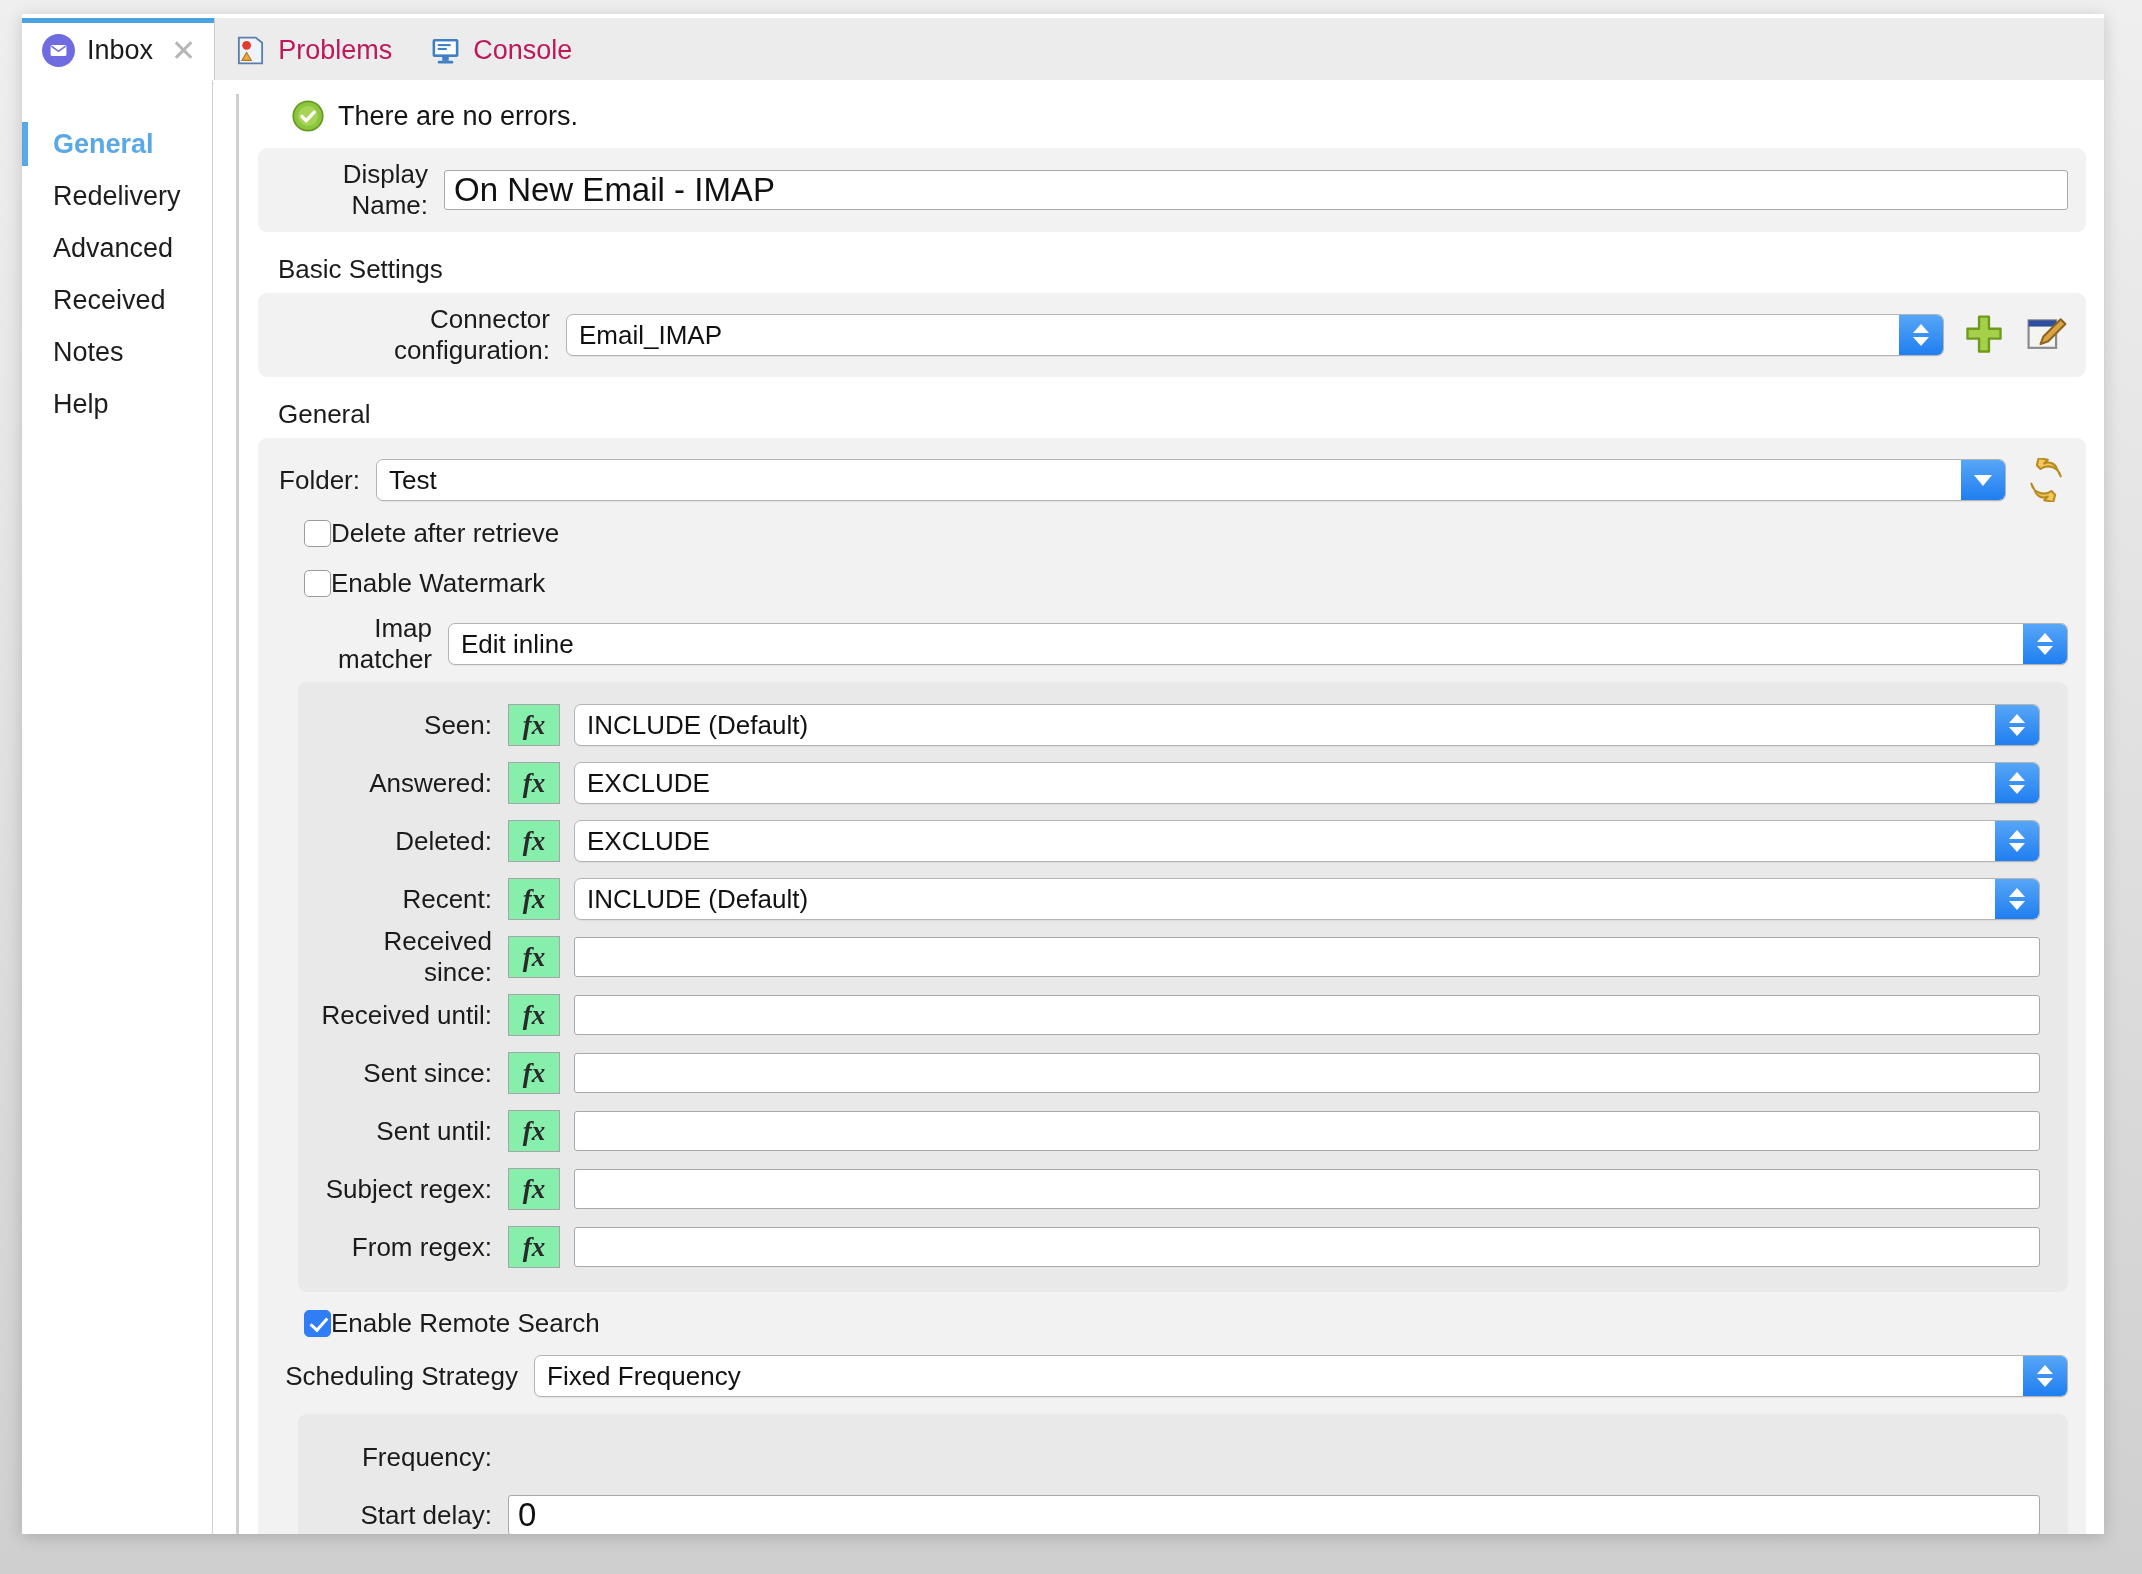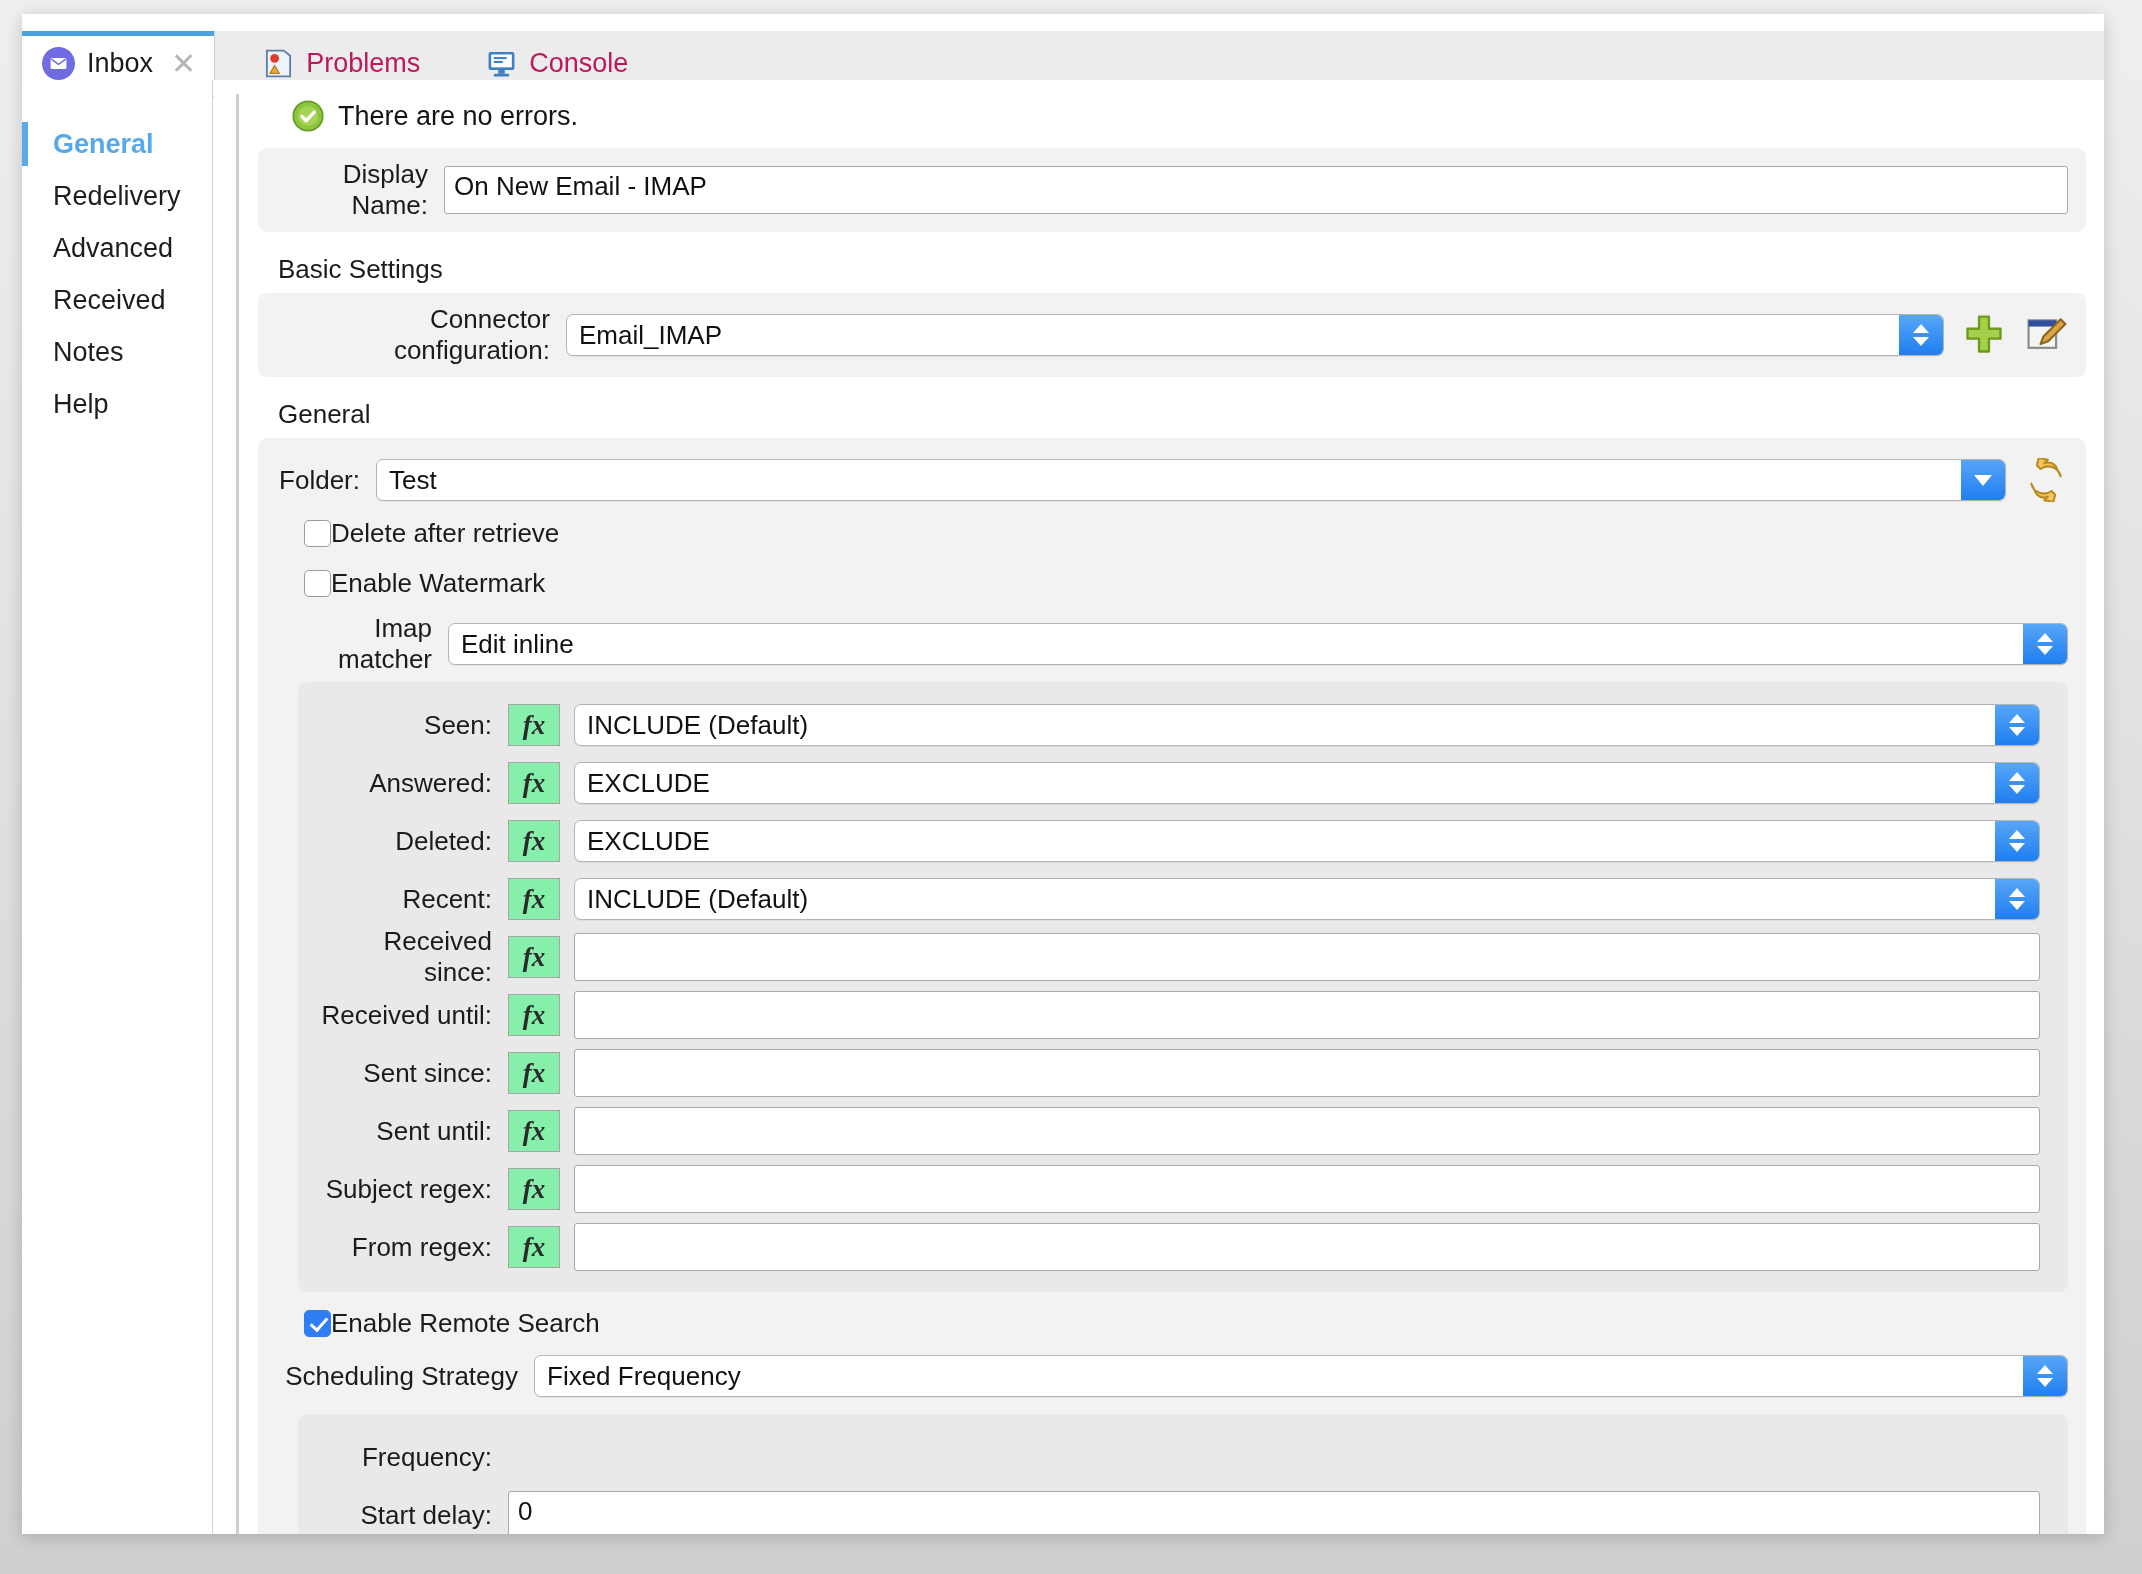--- a/index.html
+++ b/index.html
@@ -16,24 +16,24 @@
   }
   .window {
     position: absolute;
     left: 22px; top: 14px; width: 2082px; height: 1520px;
     background: #ffffff;
     box-shadow: 0 3px 16px rgba(0,0,0,.18);
   }
 
   
   .tabbar {
-    position: absolute; left: 0; top: 17px; width: 100%; height: 66px;
+    position: absolute; left: 0; top: 4px; width: 100%; height: 66px;
     background: #ececec;
     border-bottom: 1px solid #cdcdcd;
-    display: flex; align-items: stretch; gap: 28px;
+    display: flex; align-items: stretch;
   }
   .tab {
     display: flex; align-items: center; gap: 12px;
     padding: 0 18px 0 20px;
     font-size: 27px; color: #be185d;
     position: relative; cursor: default;
   }
   .tab.active {
     background: #ffffff; color: #1a1a1a;
     border-right: 1px solid #cdcdcd;
@@ -103,23 +103,23 @@
   }
 
   .row { display: flex; align-items: center; height: 56px; }
   .lbl {
     font-size: 26px; color: #1b1b1b; text-align: right;
     flex: none; padding-right: 16px;
   }
 
   
   .inp {
-    flex: 1; height: 48px; background: #fff;
+    flex: 1; height: 40px; background: #fff;
     border: 1px solid #a9a9a9; border-radius: 3px;
-    font-size: 26px; color: #111; line-height: 38px; padding: 0 9px;
+    font-size: 33px; color: #111; line-height: 38px; padding: 0 9px;
     overflow: hidden; white-space: nowrap;
   }
 
   
   .combo {
     flex: 1; display: flex; align-items: stretch; height: 42px;
     background: #fff; border: 1px solid #b4b4b4; border-radius: 7px;
     overflow: hidden; box-shadow: 0 1px 1px rgba(0,0,0,.06); gap: 36px;
   }
   .combo .val {

